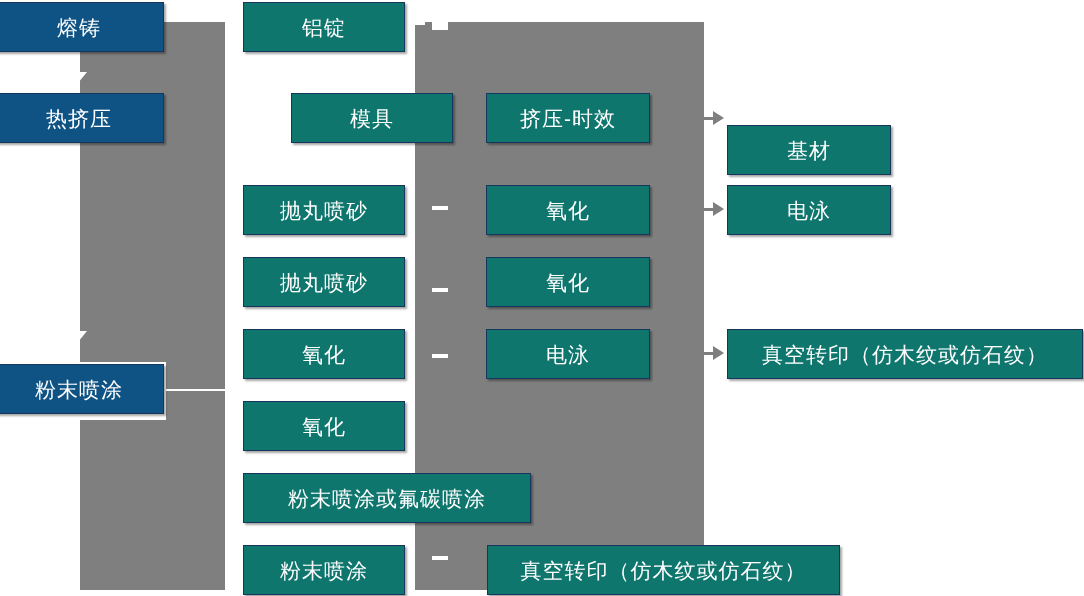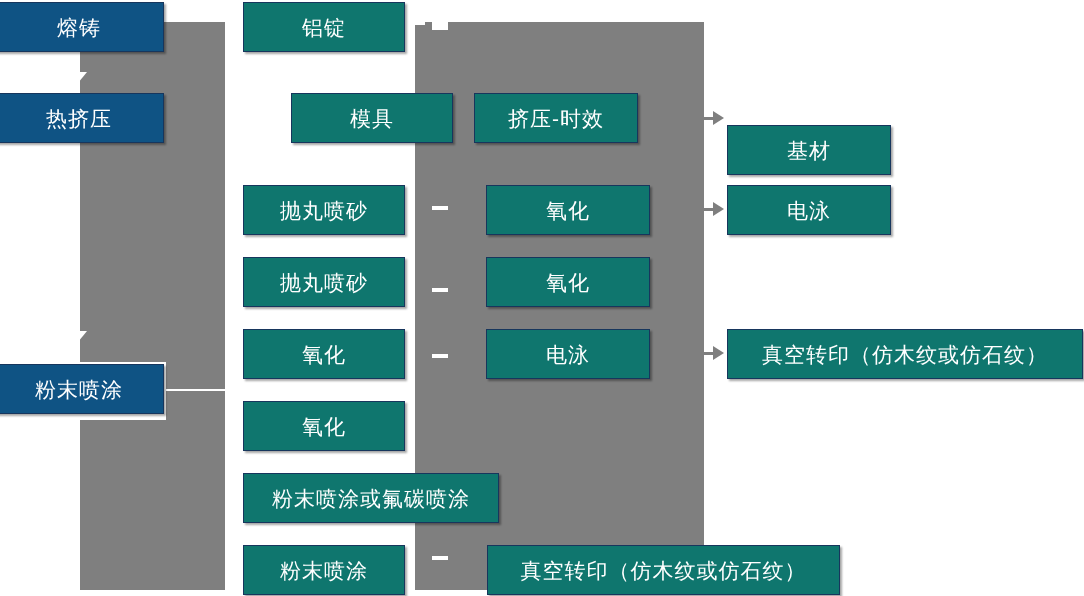--- a/index.html
+++ b/index.html
@@ -180,30 +180,30 @@
   </div>
 
   <div class="box bright" style="left:243px; top:329px; width:162px; height:50px;">
     <span class="label">氧化</span>
   </div>
 
   <div class="box bright" style="left:243px; top:401px; width:162px; height:50px;">
     <span class="label">氧化</span>
   </div>
 
-  <div class="box bright" style="left:243px; top:473px; width:256px; height:50px;">
+  <div class="box bright" style="left:243px; top:473px; width:288px; height:50px;">
     <span class="label">粉末喷涂或氟碳喷涂</span>
   </div>
 
   <div class="box bright" style="left:243px; top:545px; width:162px; height:50px;">
     <span class="label">粉末喷涂</span>
   </div>
 
 
-  <div class="box bright" style="left:474px; top:93px; width:164px; height:50px;text-align:center;">
+  <div class="box bright" style="left:486px; top:93px; width:164px; height:50px;text-align:center;">
     <span class="label">挤压-时效</span>
   </div>
 
   <div class="box bright" style="left:486px; top:185px; width:164px; height:50px;">
     <span class="label">氧化</span>
   </div>
 
   <div class="box bright" style="left:486px; top:257px; width:164px; height:50px;">
     <span class="label">氧化</span>
   </div>

